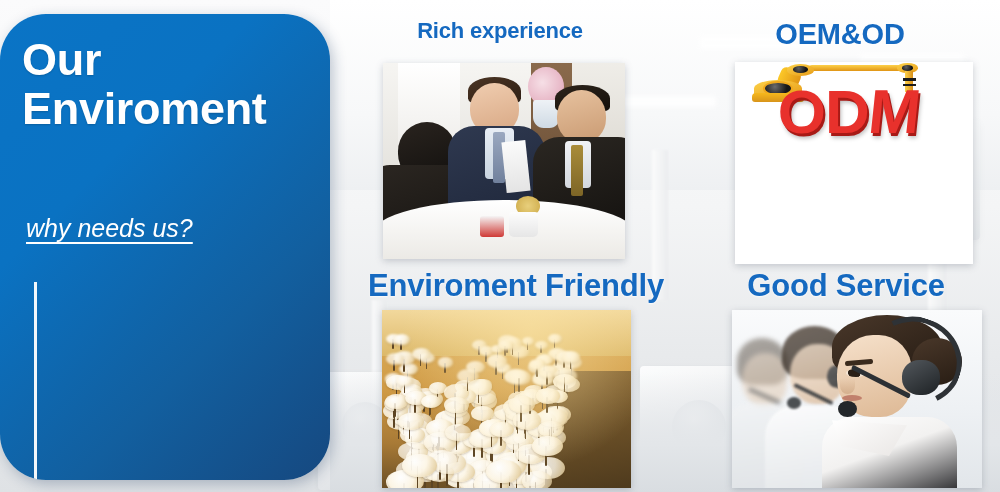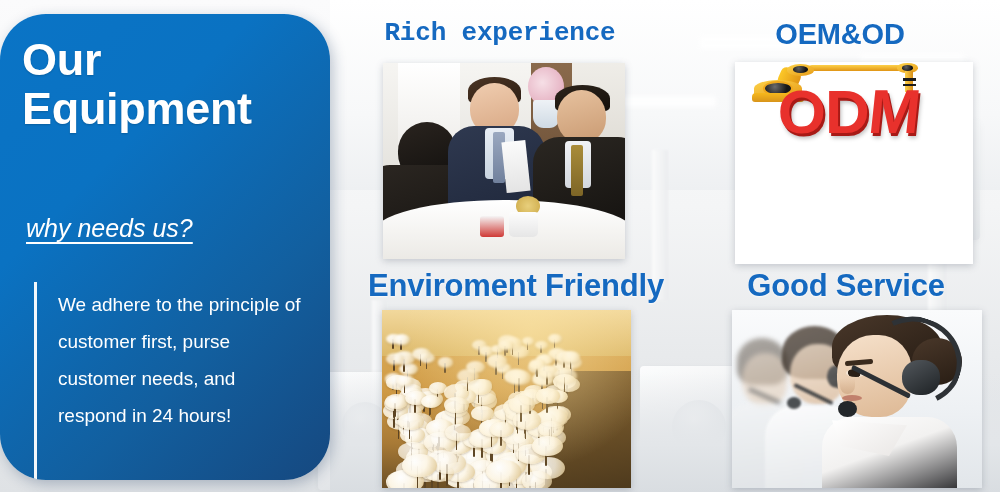--- a/index.html
+++ b/index.html
@@ -92,21 +92,21 @@
   }
   .photo{
     position:absolute;overflow:hidden;
     background:#ffffff;
     box-shadow:0 2px 7px rgba(90,100,115,.30);
   }
   .photo .inner{position:absolute;inset:0;overflow:hidden;}
 
   
   #cell-rich      {left:340px;top:18px;width:320px;height:250px;}
-  #cell-rich .cell-title{font-size:26px;font-family:Liberation Mono, monospace;}
+  #cell-rich .cell-title{font-size:22px;}
   #cell-rich .photo{left:43px;top:45px;width:242px;height:196px;}
 
   #cell-oem       {left:680px;top:18px;width:320px;height:250px;}
   #cell-oem .cell-title{font-size:29px;}
   #cell-oem .photo{left:55px;top:44px;width:238px;height:202px;}
 
   #cell-env       {left:340px;top:268px;width:352px;height:224px;}
   #cell-env .cell-title{font-size:31px;}
   #cell-env .photo{left:42px;top:42px;width:249px;height:178px;}
 
@@ -322,25 +322,24 @@
     <div class="bg-mach" style="left:860px;top:120px;width:120px;height:120px;opacity:.55;">
       <div class="disc" style="left:30px;top:30px;width:52px;height:52px;"></div>
     </div>
     <div class="bg-floor"></div>
   </div>
 
   <div class="panel">
     <div class="panel-inner">
       <div class="panel-title">
         <span>Our</span>
-        <span class="l2">Equipment</span>
+        <span class="l2">Enviroment</span>
       </div>
       <div class="panel-sub">why needs us?</div>
       <div class="panel-rule"></div>
-      <div class="panel-body">We adhere to the principle of customer first, purse customer needs, and respond in 24 hours!</div>
     </div>
   </div>
 
   <div class="cell" id="cell-rich">
     <div class="cell-title">Rich experience</div>
     <div class="photo">
       <div class="inner ph-meet">
         <div class="wall"></div>
         <div class="panelwall"></div>
         <div class="wood"></div>

